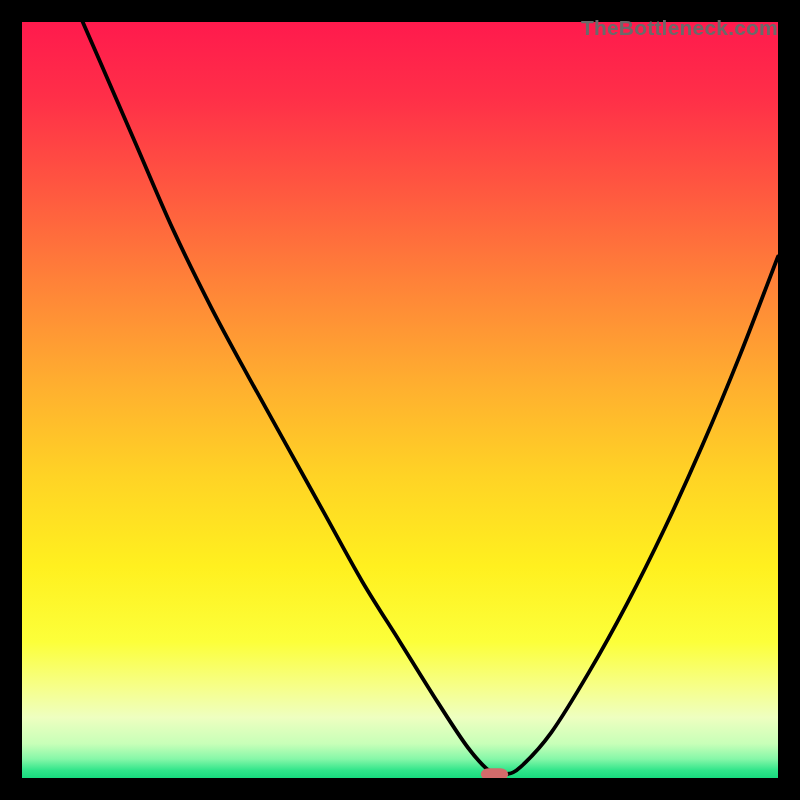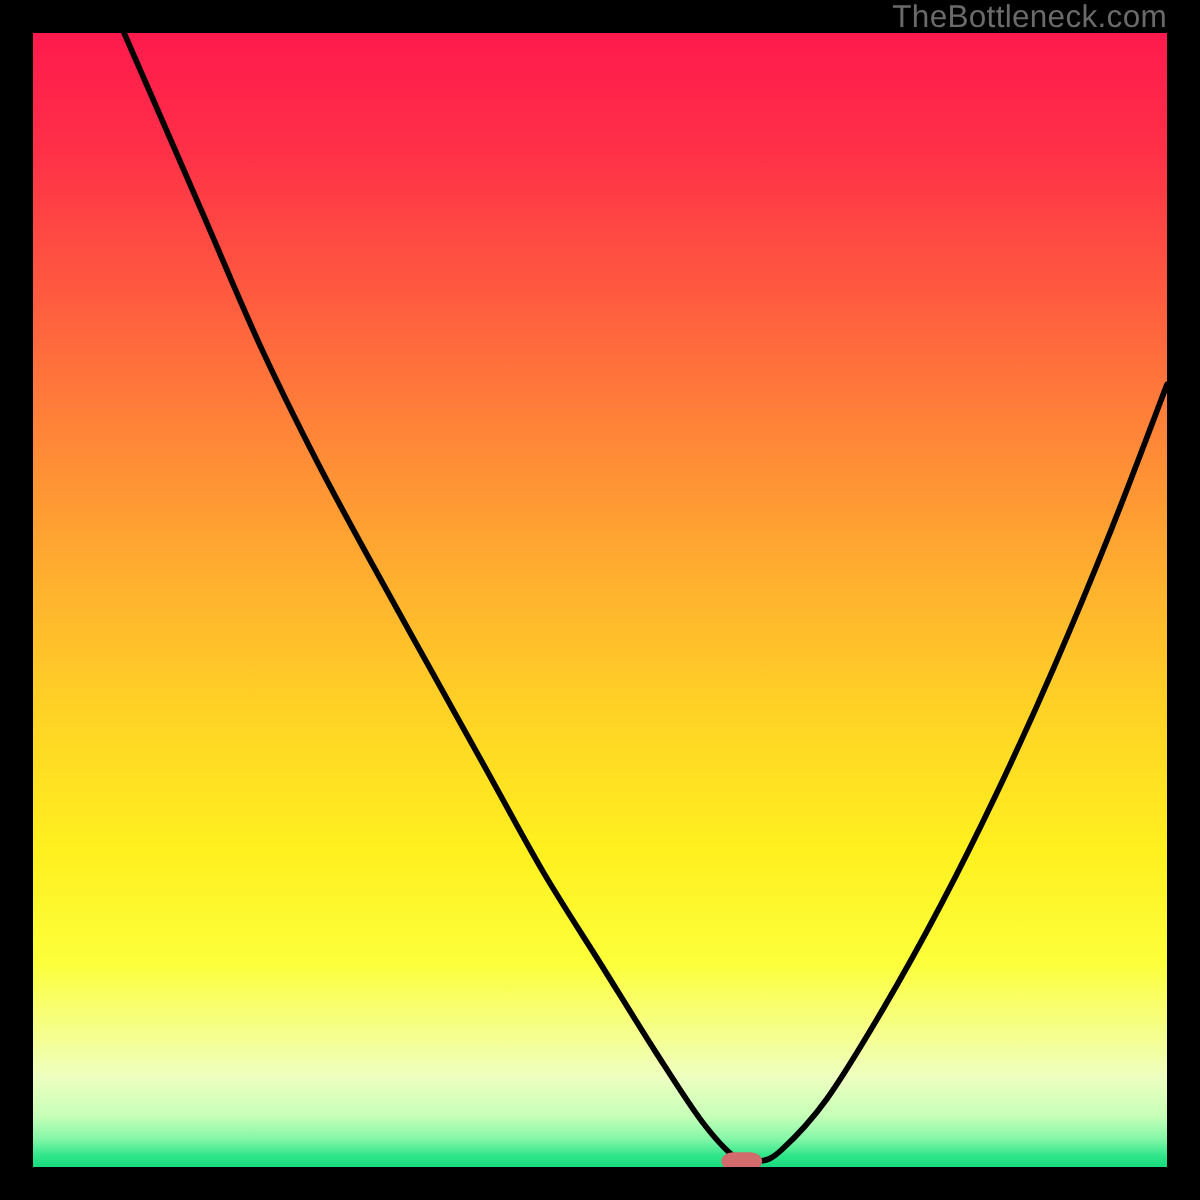--- a/index.html
+++ b/index.html
@@ -33,26 +33,26 @@
   }
   svg.curve {
     position: absolute;
     left: 0;
     top: 0;
     width: 100%;
     height: 100%;
   }
   .watermark {
     position: absolute;
-    top: 0;
+    top: 16px;
     right: 22px;
     font-family: Arial, Helvetica, sans-serif;
     font-size: 21px;
     color: #6a6a6a;
-    font-weight: 400;
+    font-weight: 700;
     letter-spacing: 0.2px;
   }
 </style>
 </head>
 <body>
 
 <div class="stage">
 
   <div class="plot">
 

